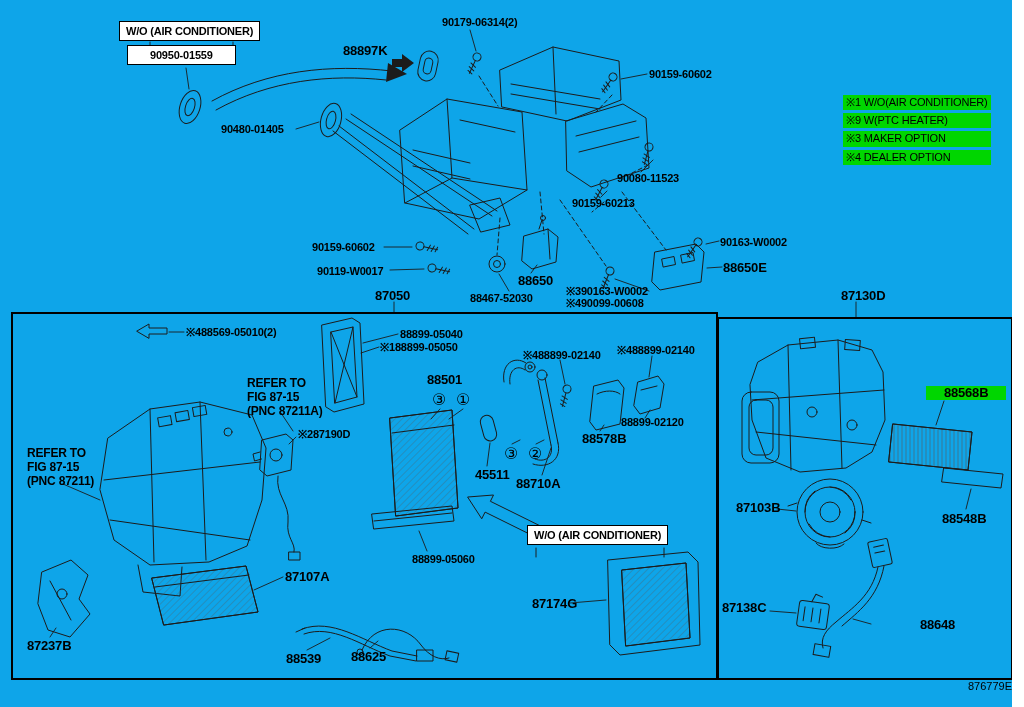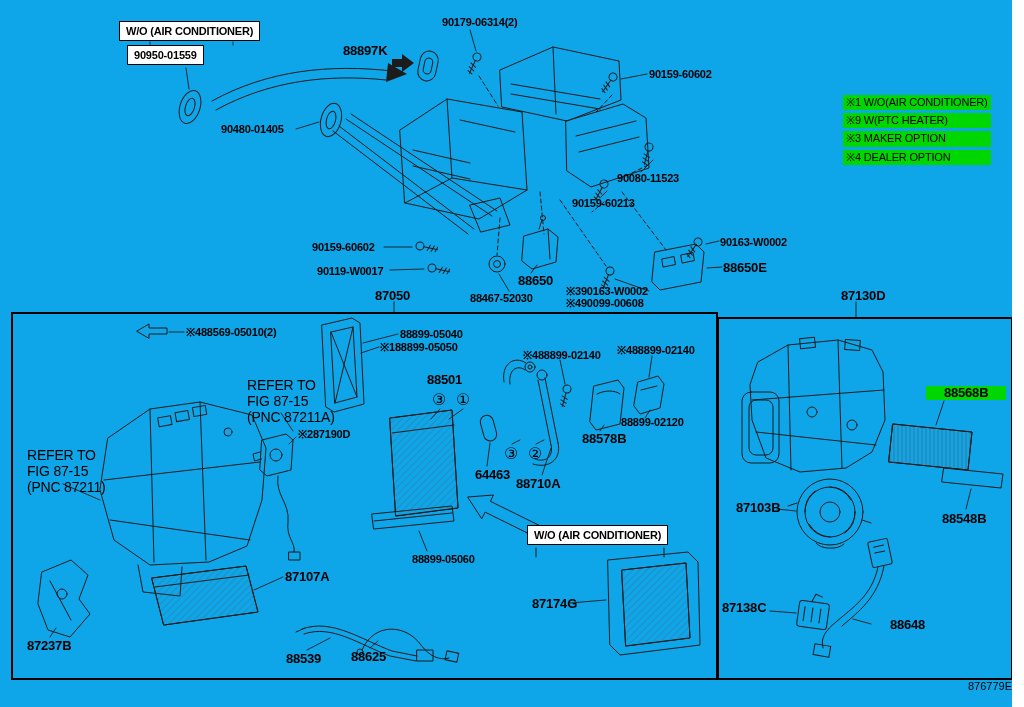--- a/index.html
+++ b/index.html
@@ -3,25 +3,25 @@
 <meta charset="utf-8">
 <style>
   html,body{margin:0;padding:0}
   body{font-family:"Liberation Sans",sans-serif;background:#fff;color:#000}
   #canvas{position:relative;width:1012px;height:707px;background:#0ea5e9;overflow:hidden}
   #canvas svg{position:absolute;left:0;top:0}
   .box{position:absolute;border:2px solid #000}
   .lbl{position:absolute;font-size:11px;font-weight:700;white-space:nowrap;letter-spacing:-0.2px;line-height:1.1}
   .big{font-size:13px}
   .boxed{border:1px solid #000;padding:3px 6px;background:#fff}
-  .wide{padding:3px 6px}
+  .wide{padding:3px 22px}
   .hl{background:#00d600;padding:0 18px}
   .legend{position:absolute;display:flex;flex-direction:column;gap:3px}
   .legend-line{background:#00d600;font-size:11px;font-weight:400;padding:1px 3px;white-space:pre;letter-spacing:-0.2px;line-height:1.2}
-  .refer{position:absolute;font-size:14px;font-weight:400;line-height:1.15;letter-spacing:-0.2px}
+  .refer{position:absolute;font-size:12px;font-weight:700;line-height:1.15;letter-spacing:-0.2px}
   .circ{position:absolute;font-size:16px;font-weight:400;line-height:1;font-family:"DejaVu Sans",sans-serif}
   .figcode{position:absolute;font-size:11px;font-weight:400}
 </style>
 </head>
 <body>
 
 <div id="canvas">
 
 <svg width="1024" height="707" viewBox="0 0 1024 707">
   <defs>
@@ -291,36 +291,36 @@
   <div>FIG 87-15</div>
   <div>(PNC 87211)</div>
 </div>
 
 <div class="lbl big" style="left:427px;top:373px">88501</div>
 <div class="lbl" style="left:298px;top:428px">※287190D</div>
 <div class="lbl" style="left:523px;top:349px">※488899-02140</div>
 <div class="lbl" style="left:617px;top:344px">※488899-02140</div>
 <div class="lbl" style="left:621px;top:416px">88899-02120</div>
 <div class="lbl big" style="left:582px;top:432px">88578B</div>
-<div class="lbl big" style="left:475px;top:468px">64463</div>
+<div class="lbl big" style="left:475px;top:468px">45511</div>
 <div class="lbl big" style="left:516px;top:477px">88710A</div>
 <div class="lbl big" style="left:285px;top:570px">87107A</div>
 <div class="lbl" style="left:412px;top:553px">88899-05060</div>
 <div class="lbl boxed" style="left:527px;top:525px">W/O (AIR CONDITIONER)</div>
 <div class="lbl big" style="left:532px;top:597px">87174G</div>
 <div class="lbl big" style="left:27px;top:639px">87237B</div>
 <div class="lbl big" style="left:286px;top:652px">88539</div>
 <div class="lbl big" style="left:351px;top:650px">88625</div>
 
 <span class="circ" style="left:432px;top:392px">③</span>
 <span class="circ" style="left:456px;top:392px">①</span>
 <span class="circ" style="left:504px;top:446px">③</span>
 <span class="circ" style="left:528px;top:446px">②</span>
 
 <div class="lbl big hl" style="left:926px;top:386px">88568B</div>
 <div class="lbl big" style="left:736px;top:501px">87103B</div>
 <div class="lbl big" style="left:942px;top:512px">88548B</div>
 <div class="lbl big" style="left:722px;top:601px">87138C</div>
-<div class="lbl big" style="left:890px;top:618px">88648</div>
+<div class="lbl big" style="left:920px;top:618px">88648</div>
 
 <div class="figcode" style="left:968px;top:680px">876779E</div>
 
 </div>
 
 </body></html>

